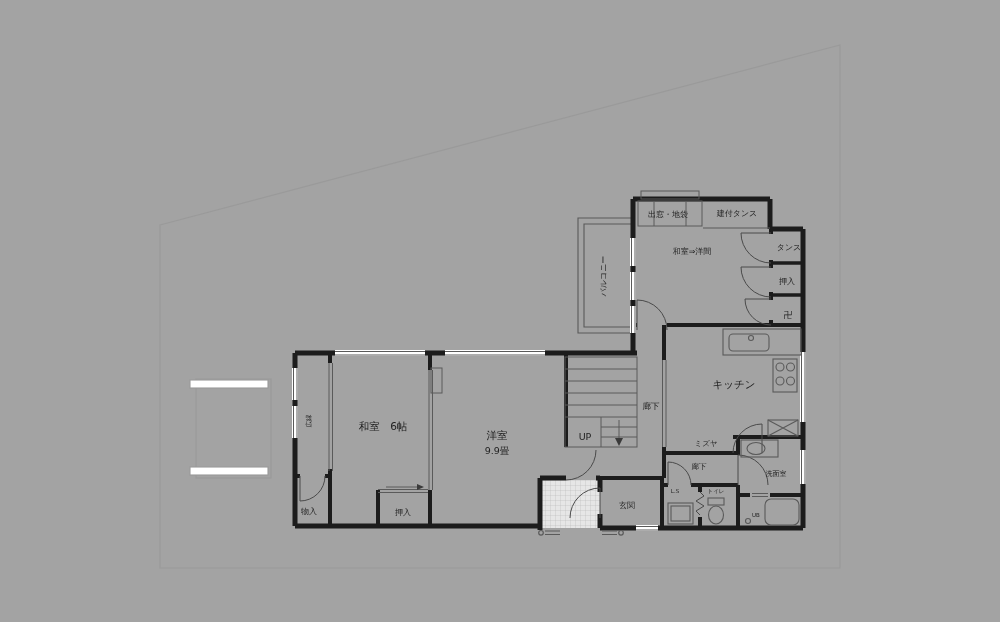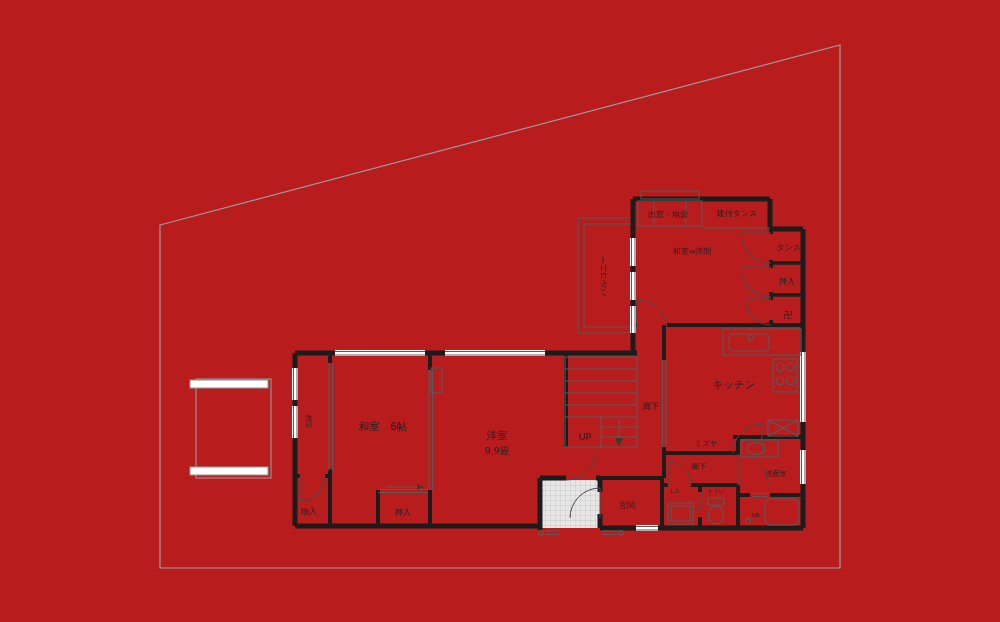--- a/index.html
+++ b/index.html
@@ -1,20 +1,20 @@
 <!DOCTYPE html>
 <html><head>
 <meta charset="utf-8">
 <style>
   html, body { margin: 0; padding: 0; background: #ffffff; }
   .canvas {
     position: relative;
     width: 1000px;
     height: 622px;
-    background: #b91c1c;
+    background: #a3a3a3;
     font-family: "DejaVu Sans", "Liberation Sans", sans-serif;
     overflow: hidden;
   }
   svg text {
     font-family: "DejaVu Sans", "Liberation Sans", sans-serif;
     fill: #222;
   }
 </style>
 </head>
 <body>

